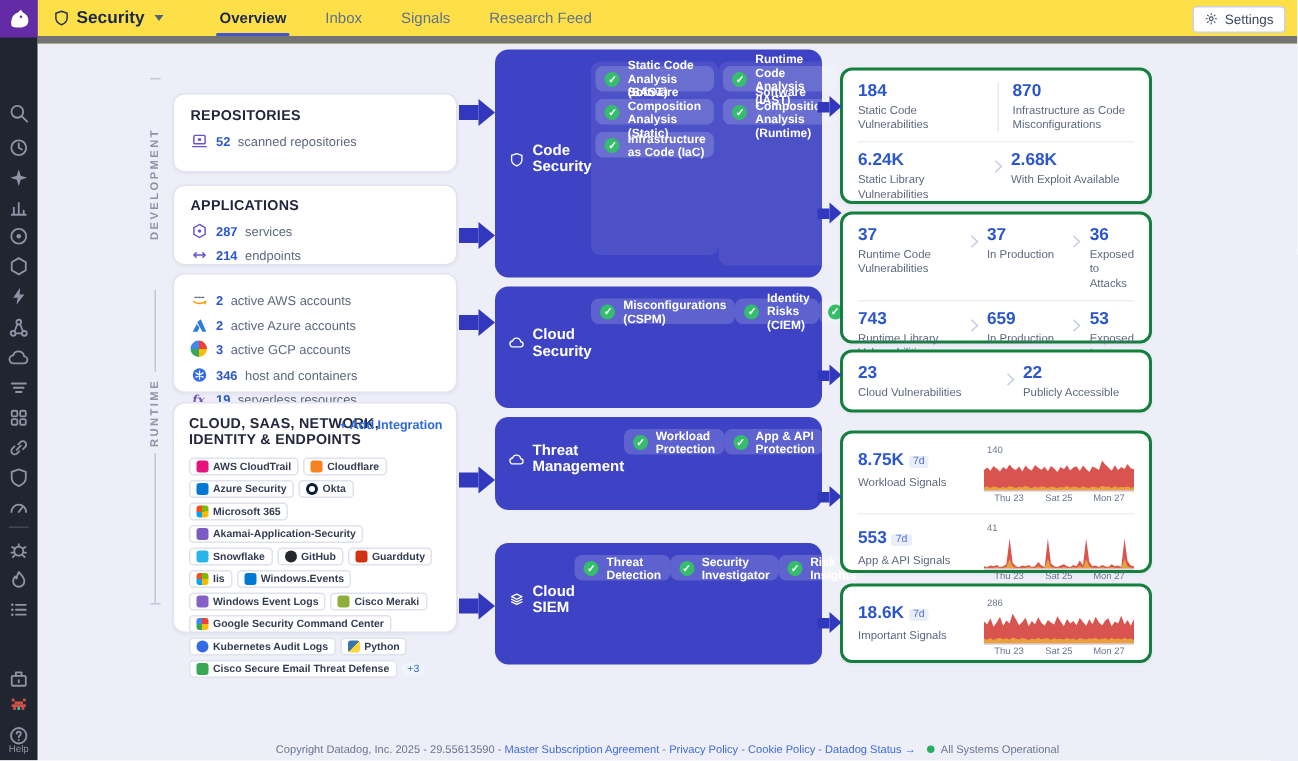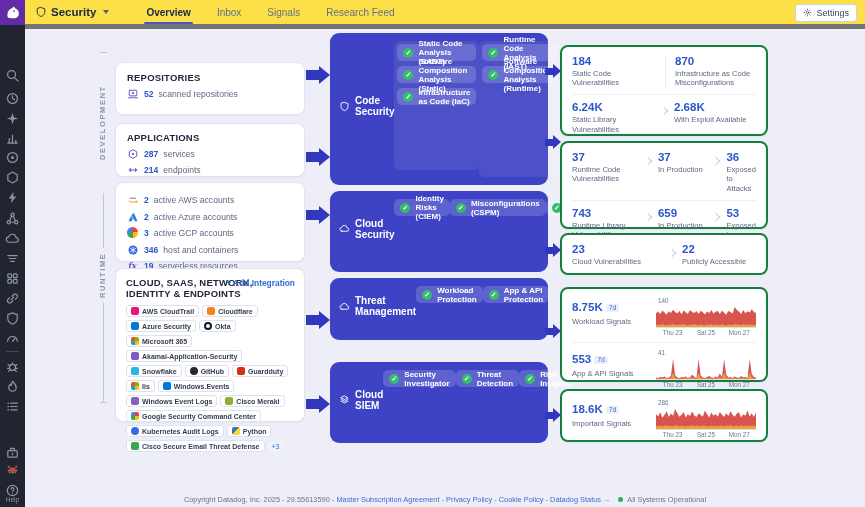--- a/index.html
+++ b/index.html
@@ -467,25 +467,25 @@
 
   <section class="mcard" style="top:191px;height:81px">
     <header class="mtitle">
         <span style="width:11px;height:11px;color:#fff"><svg viewBox="0 0 16 16" fill="none" stroke="currentColor" stroke-width="1.3" stroke-linecap="round" stroke-linejoin="round">
             <path d="M4.5 12h7a2.5 2.5 0 0 0 .3-5 4 4 0 0 0-7.8-.7A2.8 2.8 0 0 0 4.5 12z"></path>
           </svg></span>
         <span>Cloud Security</span>
       </header>
     <div class="mitem">
         <span class="check"></span>
+        <span>Misconfigurations (CSPM)</span>
+      </div>
+    <div class="mitem">
+        <span class="check"></span>
         <span>Identity Risks (CIEM)</span>
-      </div>
-    <div class="mitem">
-        <span class="check"></span>
-        <span>Misconfigurations (CSPM)</span>
       </div>
     <div class="mitem">
         <span class="check"></span>
         <span>Vulnerability Management</span>
       </div>
   </section>
 
   <section class="mcard" style="top:278px;height:62px">
     <header class="mtitle">
         <span style="width:11px;height:11px;color:#fff"><svg viewBox="0 0 16 16" fill="none" stroke="currentColor" stroke-width="1.3" stroke-linecap="round" stroke-linejoin="round">
@@ -506,25 +506,25 @@
   <section class="mcard" style="top:362px;height:81px">
     <header class="mtitle">
         <span style="width:11px;height:11px;color:#fff"><svg viewBox="0 0 16 16" fill="none" stroke="currentColor" stroke-width="1.3" stroke-linecap="round" stroke-linejoin="round">
             <path d="M8 3l5 2.5L8 8 3 5.5z"></path>
             <path d="M3 8l5 2.5L13 8M3 10.5 8 13l5-2.5"></path>
           </svg></span>
         <span>Cloud SIEM</span>
       </header>
     <div class="mitem">
         <span class="check"></span>
+        <span>Threat Detection</span>
+      </div>
+    <div class="mitem">
+        <span class="check"></span>
         <span>Security Investigator</span>
-      </div>
-    <div class="mitem">
-        <span class="check"></span>
-        <span>Threat Detection</span>
       </div>
     <div class="mitem">
         <span class="check"></span>
         <span>Risk Insights</span>
       </div>
   </section>
 
   <div class="sarrow" style="left:545px;top:64px"></div>
   <div class="sarrow" style="left:545px;top:135px"></div>
   <div class="sarrow" style="left:545px;top:243px"></div>

